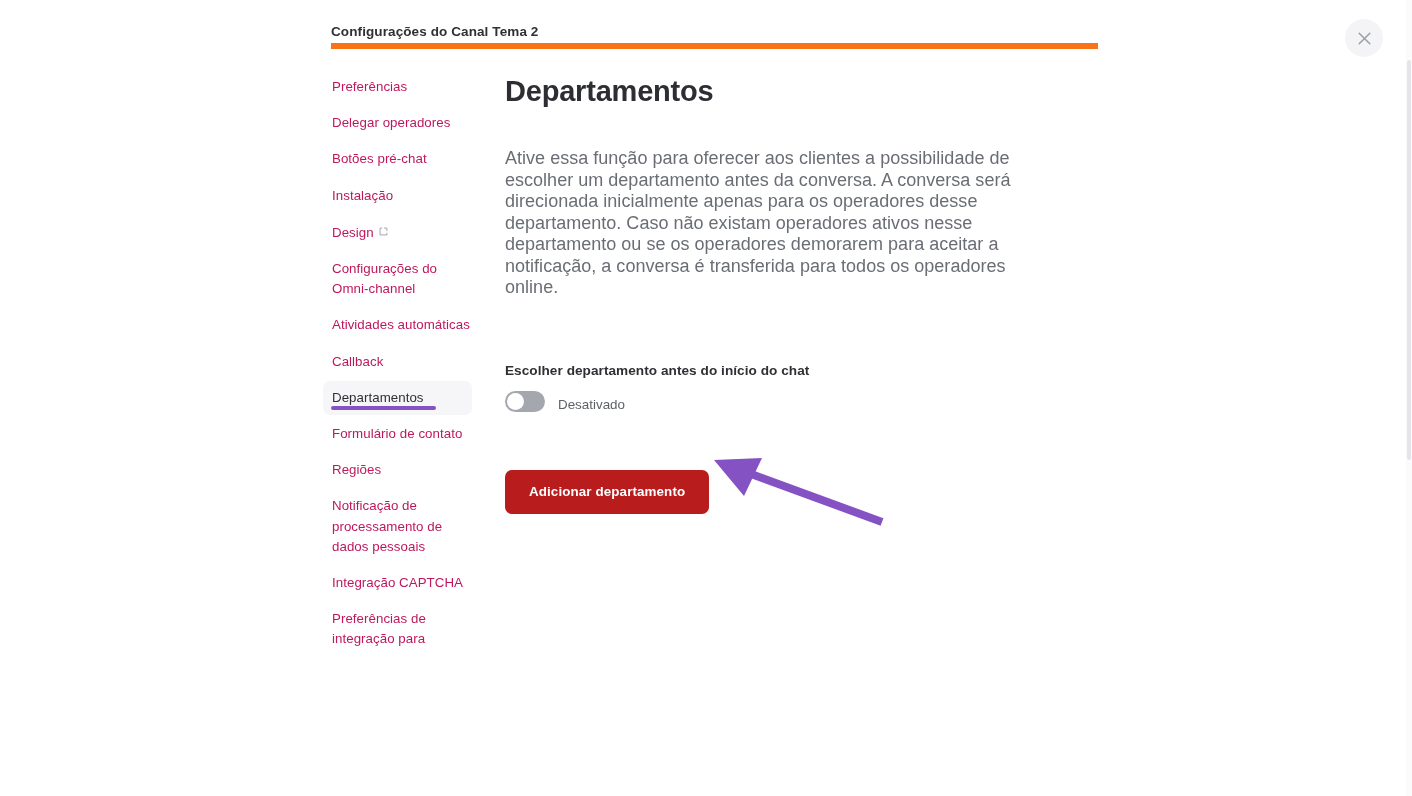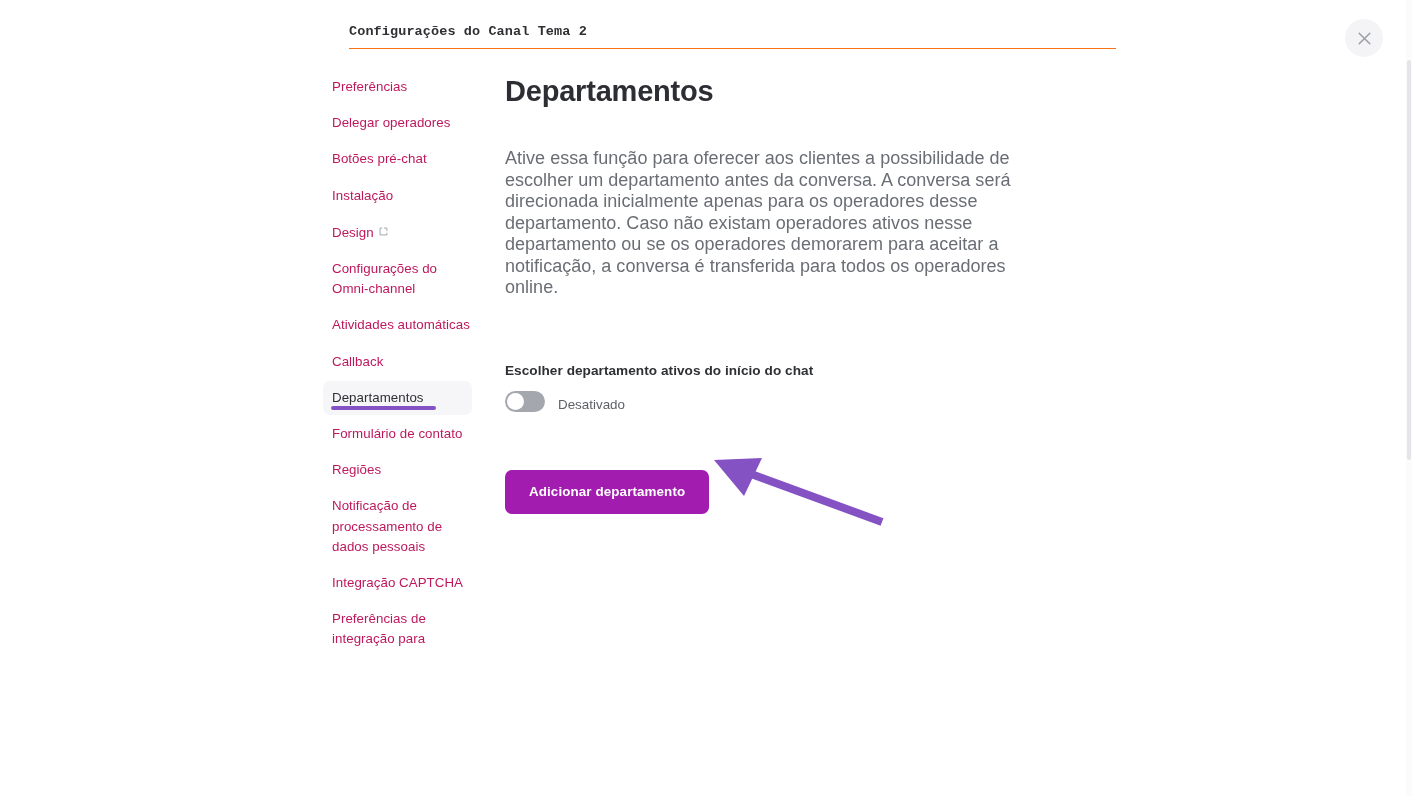--- a/index.html
+++ b/index.html
@@ -15,26 +15,25 @@
   #app {
     position: relative;
     width: 1412px;
     height: 796px;
     background: #ffffff;
   }
 
   
   .modal-header {
     position: absolute;
-    left: 349px;
+    left: 331px;
     top: 22px;
     width: 767px;
     height: 27px;
-    border-bottom: 1px solid #f97316;
-    font-family: Liberation Mono, monospace;
+    border-bottom: 6px solid #f97316;
   }
   .modal-title {
     font-size: 13.5px;
     font-weight: bold;
     color: #2f3033;
     letter-spacing: 0.1px;
     line-height: 20px;
   }
 
   
@@ -151,21 +150,21 @@
   .toggle-label {
     margin-left: 13px;
     font-size: 13.4px;
     color: #5e6268;
   }
 
   .primary-button {
     margin-top: 58px;
     display: inline-block;
     padding: 14px 24px 15px;
-    background: #a21caf;
+    background: #b91c1c;
     color: #ffffff;
     font-size: 13.4px;
     font-weight: bold;
     border: none;
     border-radius: 7px;
     cursor: pointer;
     letter-spacing: 0.1px;
     font-family: "Liberation Sans", sans-serif;
   }
 
@@ -233,21 +232,21 @@
       <div class="nav-item"><span>Notificação de processamento de dados pessoais</span></div>
       <div class="nav-item"><span>Integração CAPTCHA</span></div>
       <div class="nav-item"><span>Preferências de integração para</span></div>
     </nav>
 
   <main class="content">
     <h1 class="page-title">Departamentos</h1>
 
     <p class="description">Ative essa função para oferecer aos clientes a possibilidade de escolher um departamento antes da conversa. A conversa será direcionada inicialmente apenas para os operadores desse departamento. Caso não existam operadores ativos nesse departamento ou se os operadores demorarem para aceitar a notificação, a conversa é transferida para todos os operadores online.</p>
 
-    <div class="section-label">Escolher departamento ativos do início do chat</div>
+    <div class="section-label">Escolher departamento antes do início do chat</div>
 
     <div class="toggle-row">
       <div class="toggle">
         <div class="knob"></div>
       </div>
       <span class="toggle-label">Desativado</span>
     </div>
 
     <button class="primary-button">Adicionar departamento</button>
   </main>

